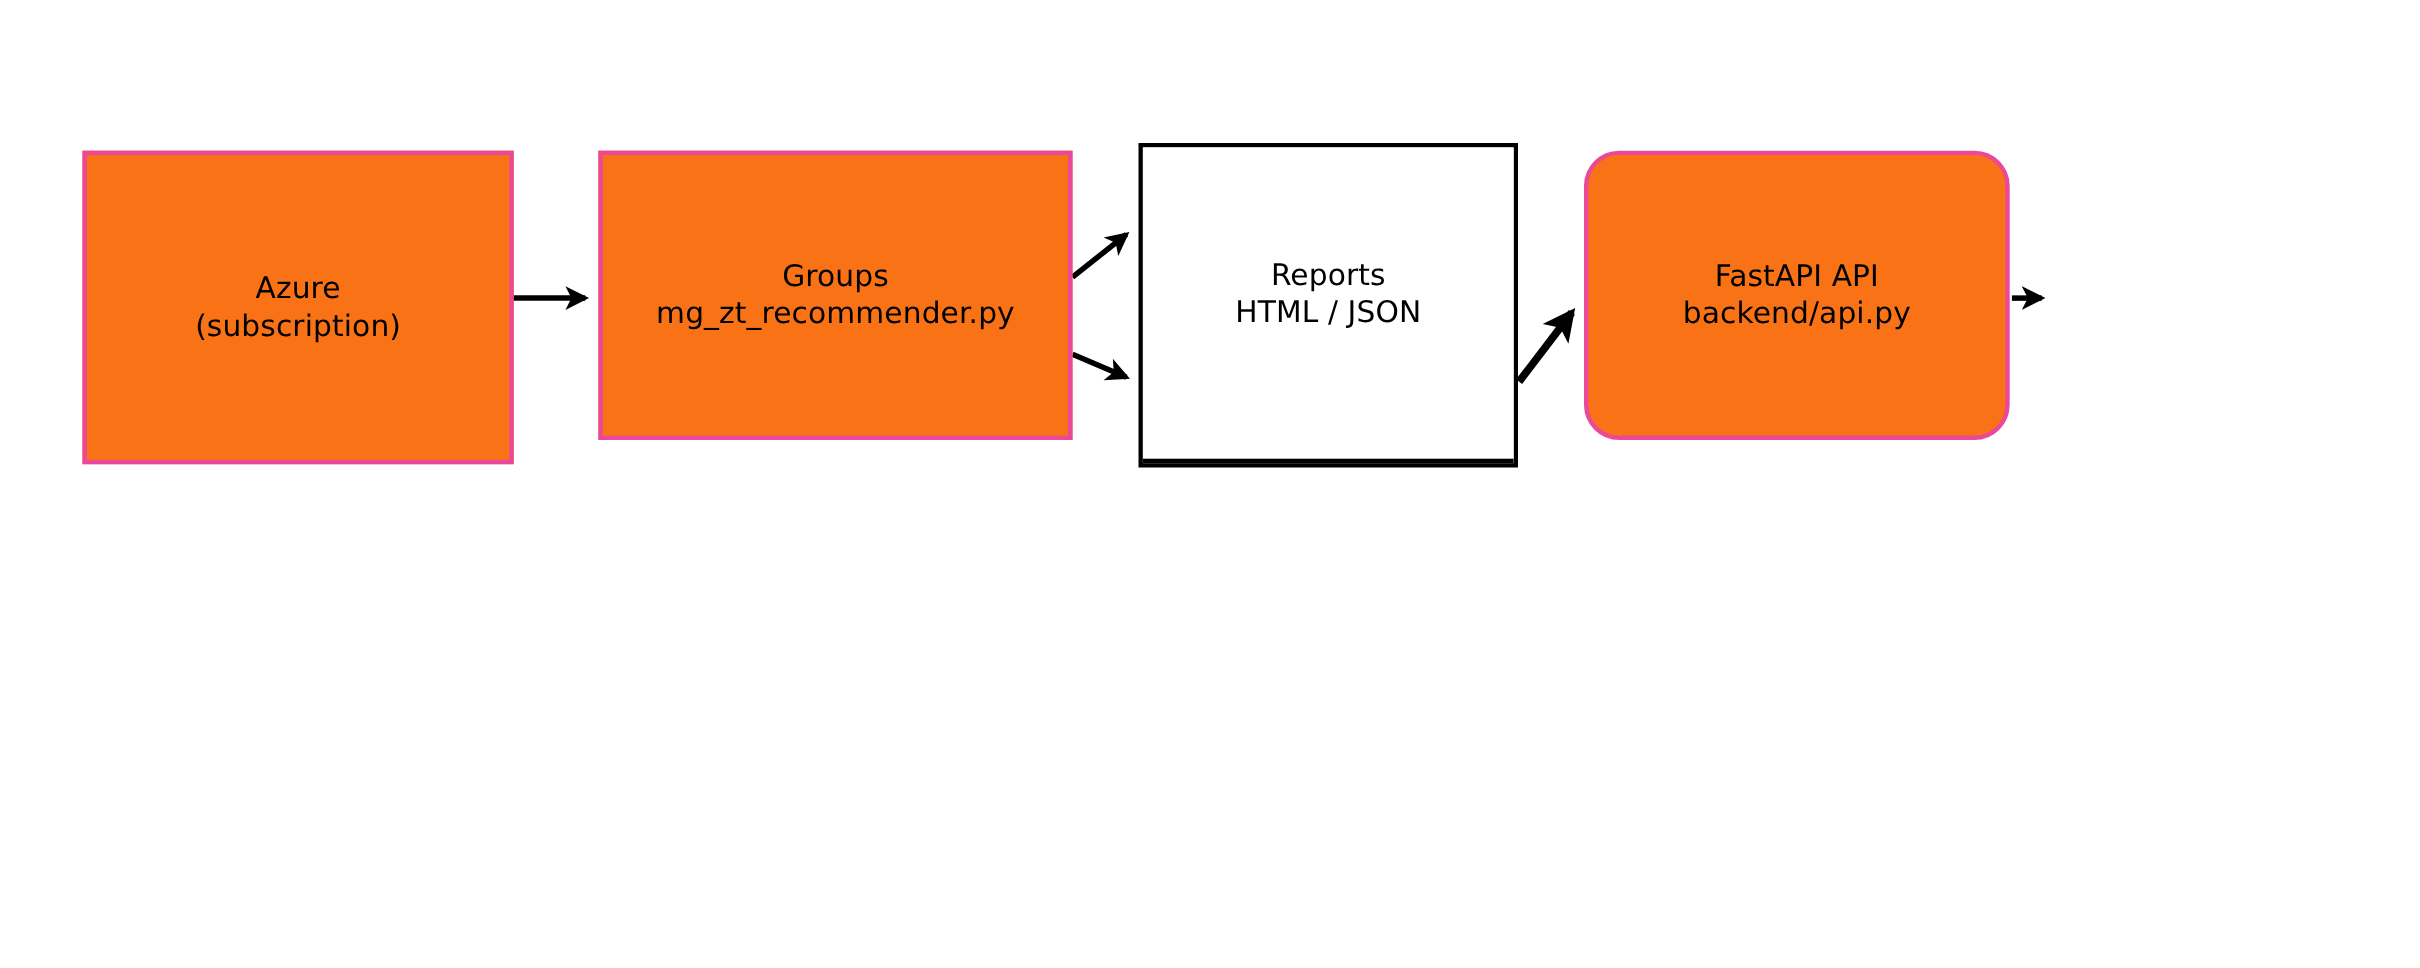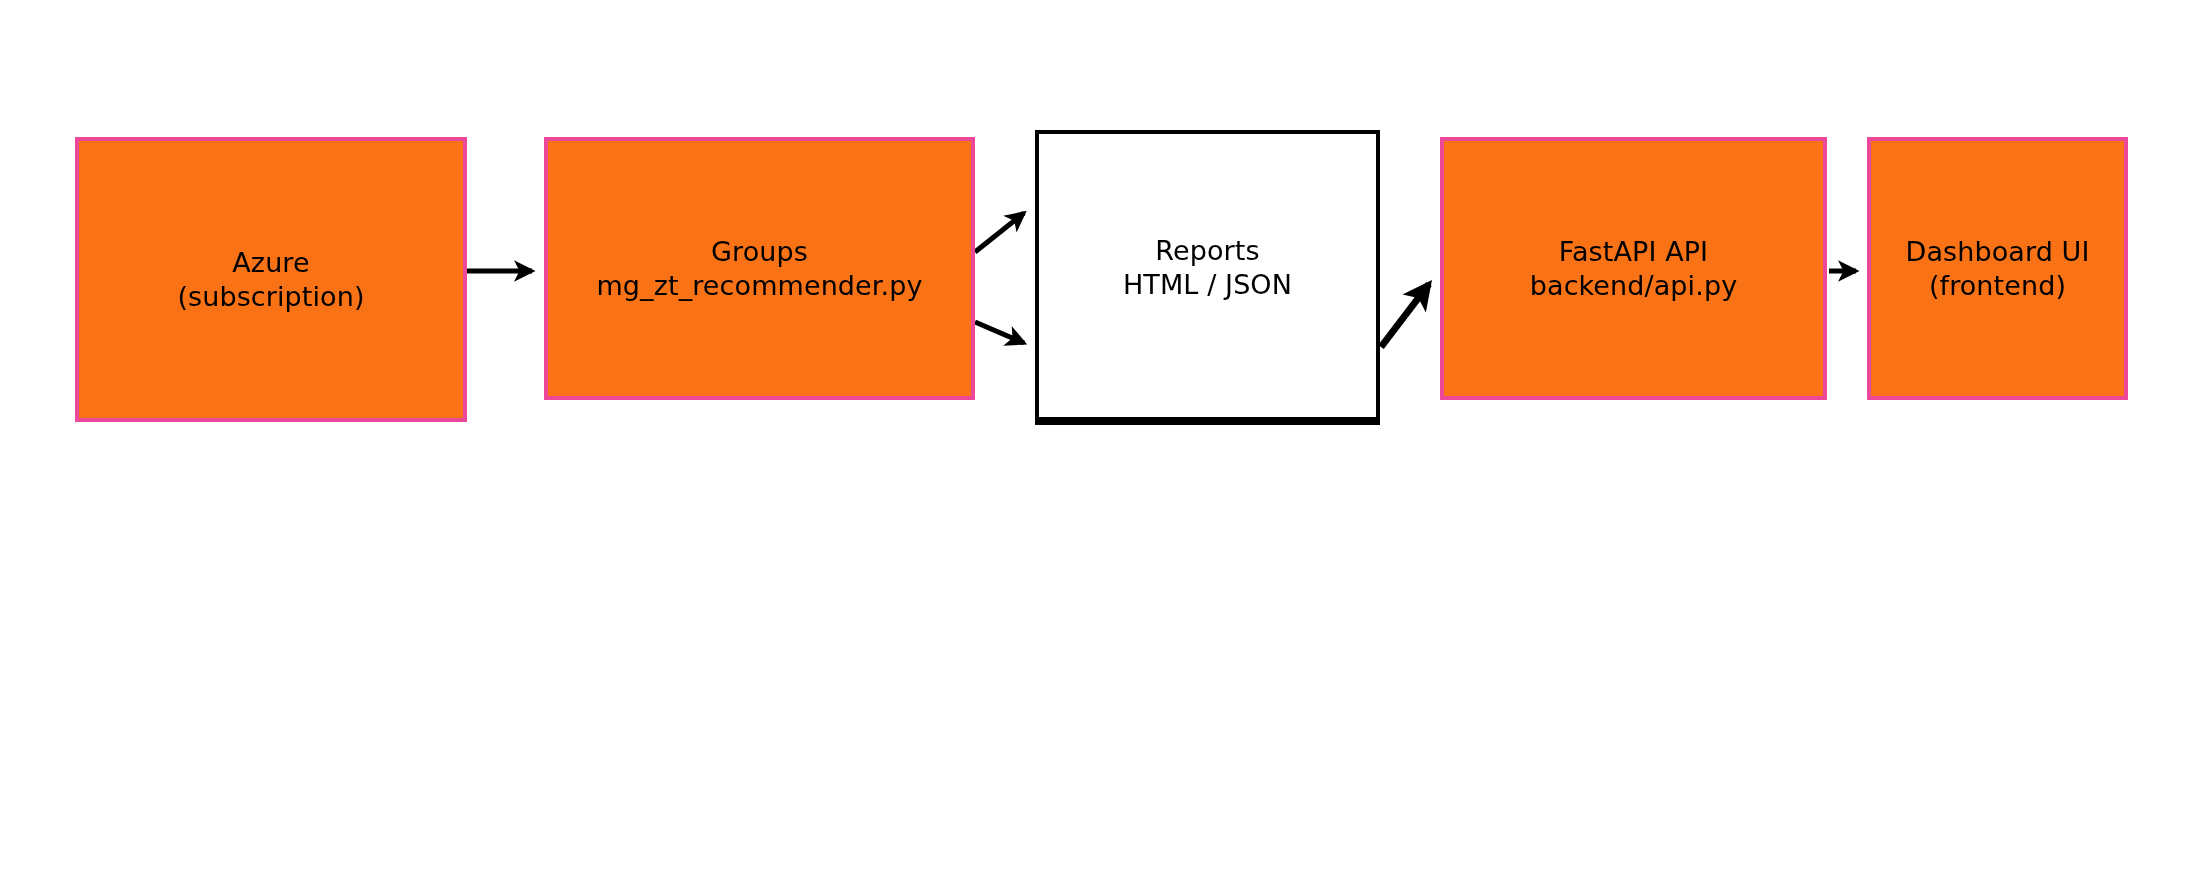--- a/index.html
+++ b/index.html
@@ -124,27 +124,21 @@
 
   <div class="stack" style="left:1035px; top:130px; width:345px; height:295px;">
     <div class="stack-cell divided cell-reports">
       <div class="node-lines">
         <span class="node-line">Reports</span>
         <span class="node-line">HTML / JSON</span>
       </div>
     </div>
   </div>
 
-  <div class="node" style="left:1440px; top:137px; width:387px; height:263px;">
+  <div class="node" style="left:1440px; top:137px; width:387px; height:263px;border-radius:32px;">
     <div class="node-lines">
       <span class="node-line">FastAPI API</span>
       <span class="node-line">backend/api.py</span>
     </div>
   </div>
 
-  <div class="node" style="left:1867px; top:137px; width:261px; height:263px;">
-    <div class="node-lines">
-      <span class="node-line">Dashboard UI</span>
-      <span class="node-line">(frontend)</span>
-    </div>
-  </div>
 
 </div>
 
 </body></html>

